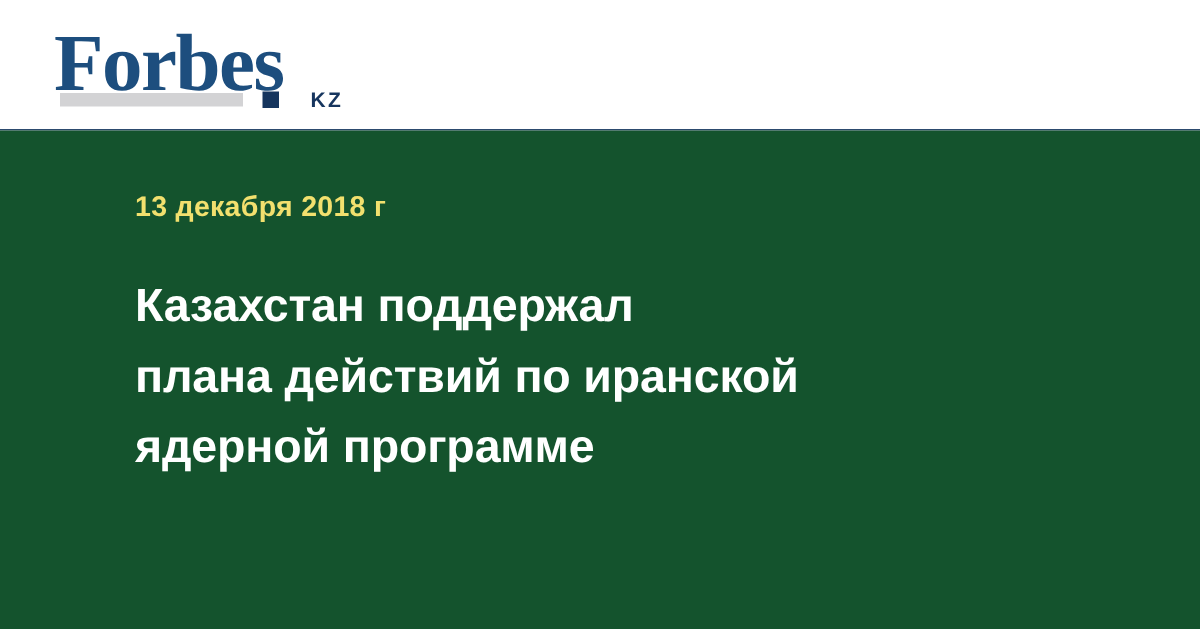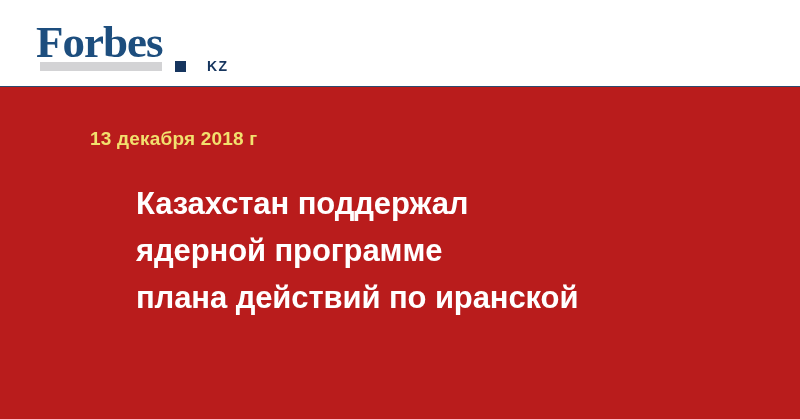--- a/index.html
+++ b/index.html
@@ -45,21 +45,21 @@
     top: 14px;
     width: 205px;
     height: 62px;
   }
   .logo-wordmark {
     position: absolute;
     left: 0;
     top: 0;
     font-family: "Liberation Serif", "DejaVu Serif", serif;
     font-weight: bold;
-    font-size: 45px;
+    font-size: 54px;
     line-height: 57px;
     letter-spacing: -1px;
     color: #1d4e7e;
     white-space: nowrap;
   }
   .logo-rule {
     position: absolute;
     left: 4px;
     top: 48px;
     width: 122px;
@@ -86,21 +86,21 @@
     color: #16355e;
   }
 
   
   .hero {
     position: absolute;
     left: 0;
     top: 87px;
     width: 800px;
     height: 332px;
-    background: #b91c1c;
+    background: #14532d;
     box-sizing: border-box;
   }
   .article-date {
     position: absolute;
     left: 90px;
     top: 41px;
     font-family: "Liberation Sans", sans-serif;
     font-weight: bold;
     font-size: 19px;
     line-height: 22px;
@@ -117,21 +117,20 @@
     font-family: "Liberation Sans", sans-serif;
     font-weight: bold;
     font-size: 31px;
     line-height: 47px;
     letter-spacing: -0.1px;
     color: #ffffff;
   }
   .article-title .tline {
     display: block;
     white-space: nowrap;
-    margin-left: 46px;
   }
 </style>
 </head>
 <body>
 
 <div class="page">
 
   <header class="site-header">
     <a class="logo" href="#">
       <span class="logo-wordmark">Forbes</span>
@@ -141,19 +140,19 @@
     </a>
     <div class="header-divider"></div>
   </header>
 
   <section class="hero">
 
     <div class="article-date">13 декабря 2018 г</div>
 
     <h1 class="article-title">
       <span class="tline">Казахстан поддержал</span>
+      <span class="tline">плана действий по иранской</span>
       <span class="tline">ядерной программе</span>
-      <span class="tline">плана действий по иранской</span>
     </h1>
 
   </section>
 
 </div>
 
 </body></html>

